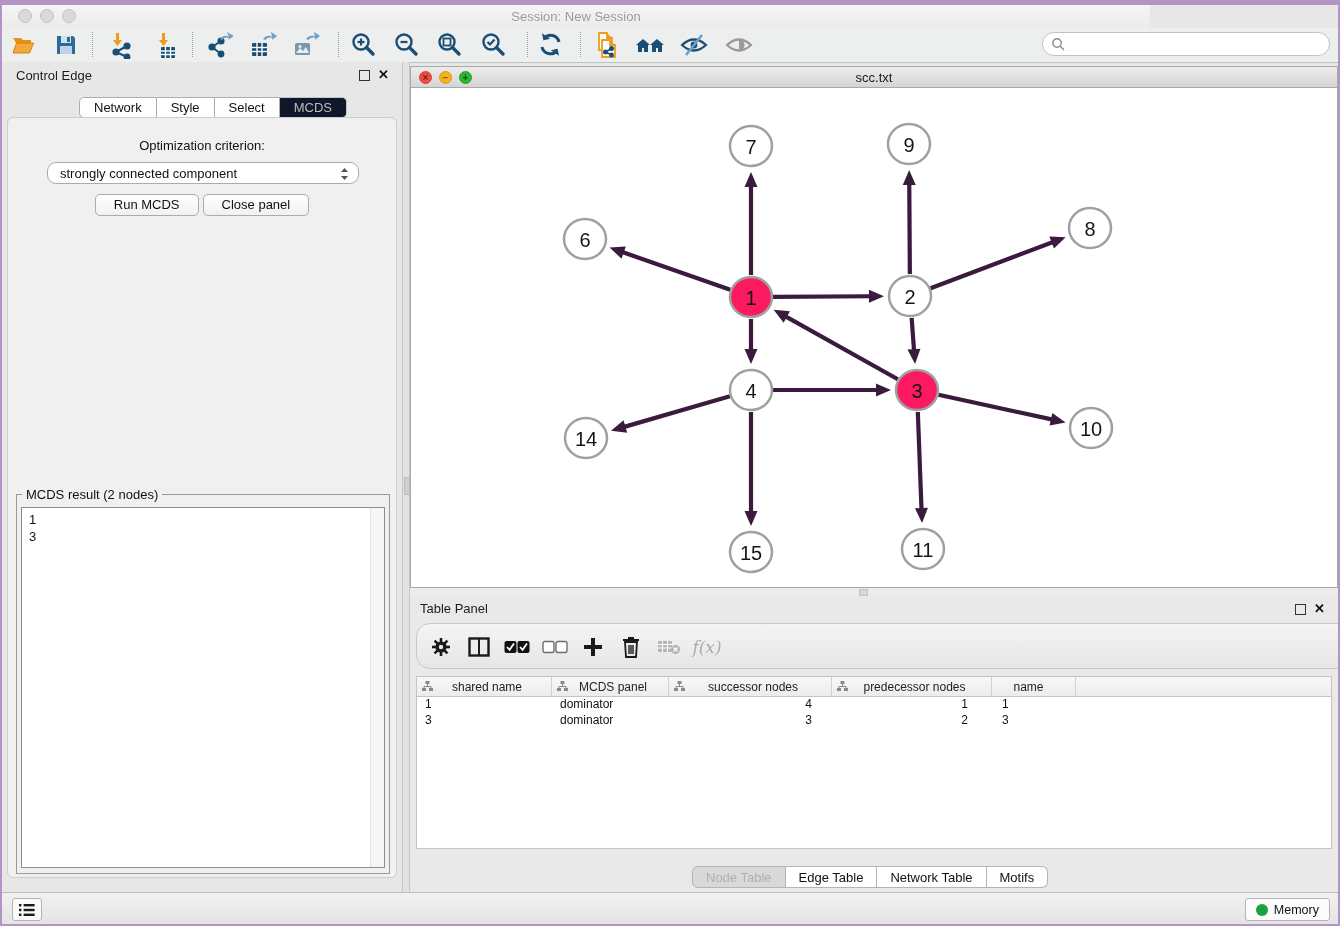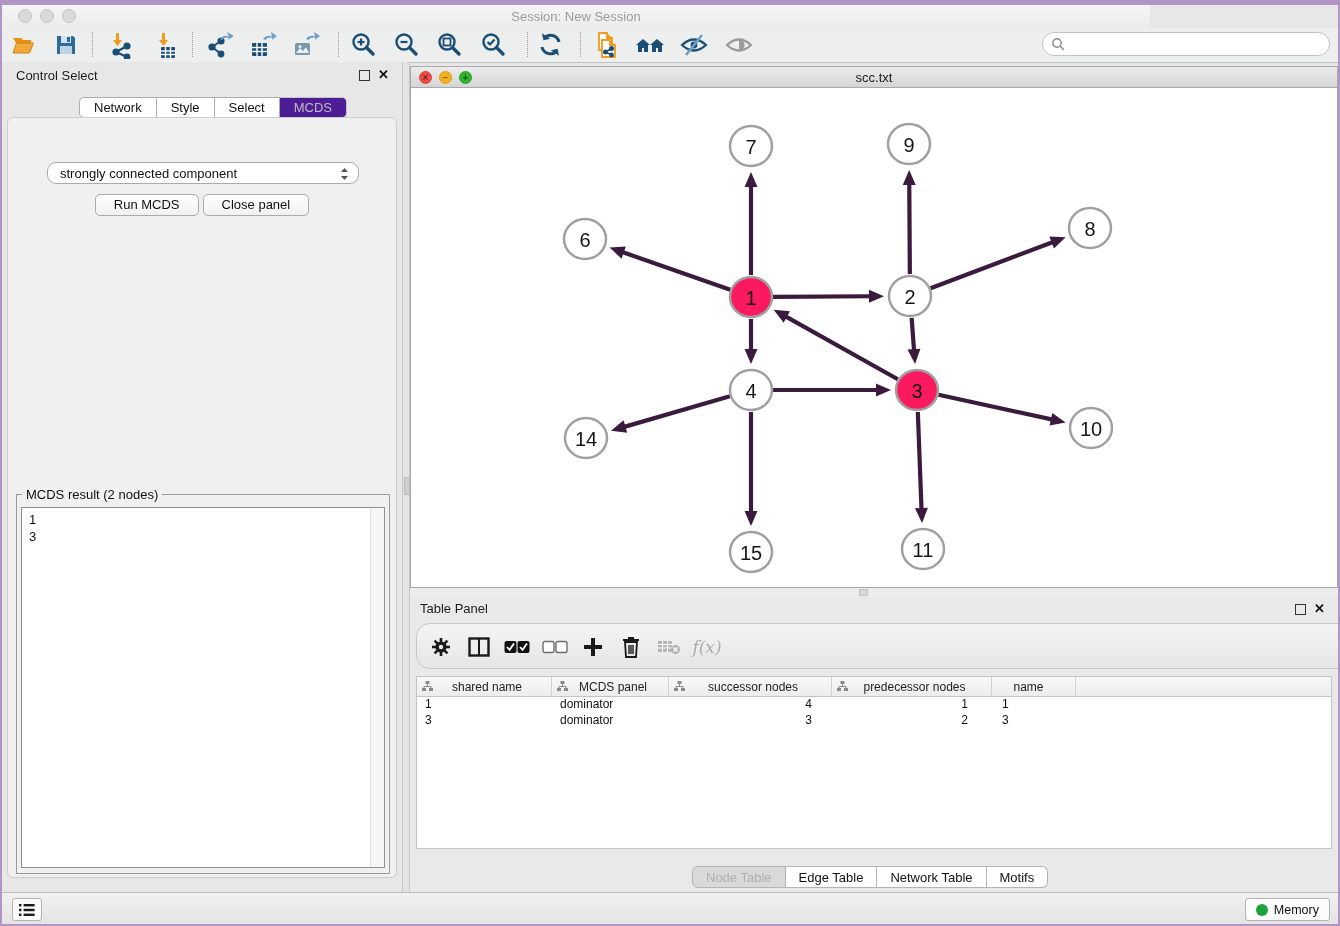--- a/index.html
+++ b/index.html
@@ -33,21 +33,21 @@
 
   
   .ph-title{position:absolute;left:14px;top:6px;font-size:13px;color:#1c1c1c;}
   .ph-float{position:absolute;width:9px;height:9px;border:1.5px solid #333;top:8px;}
   .ph-close{position:absolute;top:5px;font-size:13px;font-weight:bold;color:#111;line-height:15px;}
   .cp-tabs{position:absolute;left:77px;top:35px;height:21px;display:flex;}
   .cp-tab{box-sizing:border-box;height:21px;line-height:20px;text-align:center;font-size:13px;color:#111;
     background:#fff;border:1px solid #adadad;border-left:none;padding:0 14px;cursor:default;}
   .cp-tab:first-child{border-left:1px solid #adadad;border-radius:5px 0 0 5px;}
   .cp-tab:last-child{border-radius:0 5px 5px 0;}
-  .cp-tab.active{background:#4c1d95;color:#bdbdbd;border-color:#c6c6c6;}
+  .cp-tab.active{background:#0f172a;color:#bdbdbd;border-color:#c6c6c6;}
   .cp-content{position:absolute;left:5px;top:55px;width:390px;height:761px;box-sizing:border-box;
     background:#f0f0f0;border:1px solid #cdcdcd;border-radius:6px;}
   .opt-label{position:absolute;left:0;width:100%;top:20px;text-align:center;font-size:13px;color:#111;}
   .combo{position:absolute;left:39px;top:44px;width:312px;height:22px;box-sizing:border-box;background:#fff;
     border:1px solid #ababab;border-radius:9px;font-size:13px;color:#111;display:flex;align-items:center;padding-left:12px;}
   .combo .chev{position:absolute;right:9px;top:3px;}
   .btnrow{position:absolute;left:0;top:76px;width:100%;display:flex;justify-content:center;gap:4px;}
   .pbtn{height:22px;box-sizing:border-box;background:linear-gradient(#ffffff,#f1f1f1);
     border:1px solid #ababab;border-radius:5px;font-size:13px;color:#111;padding:0 18px;line-height:20px;}
   .fieldset{position:absolute;left:8px;top:376px;width:374px;height:380px;box-sizing:border-box;border:1px solid #9a9a9a;}
@@ -272,32 +272,33 @@
           <circle cx="6" cy="6" r="4.2" fill="none" stroke="#8a8a8a" stroke-width="1.4"></circle>
           <line x1="9.2" y1="9.2" x2="13" y2="13" stroke="#8a8a8a" stroke-width="1.4"></line>
         </svg>
       <input type="text" value="" style="">
     </div>
   </div>
 
   <div class="main">
 
     <div class="cpanel">
-      <div class="ph-title">Control Select</div>
+      <div class="ph-title">Control Edge</div>
       <span class="ph-float" style="right:32px"></span>
       <span class="ph-close" style="right:13px">✕</span>
 
       <div class="cp-tabs" id="cp-tabs">
           <div class="cp-tab">Network</div>
           <div class="cp-tab">Style</div>
           <div class="cp-tab">Select</div>
           <div class="cp-tab active">MCDS</div>
         </div>
 
       <div class="cp-content">
+        <div class="opt-label">Optimization criterion:</div>
         <div class="combo">
           <span>strongly connected component</span>
           <span class="chev">
             <svg width="9" height="16" viewBox="0 0 9 16">
                 <path d="M1 6l3.5-4L8 6z" fill="#555"></path>
                 <path d="M1 10l3.5 4L8 10z" fill="#555"></path>
               </svg>
           </span>
         </div>
         <div class="btnrow">

